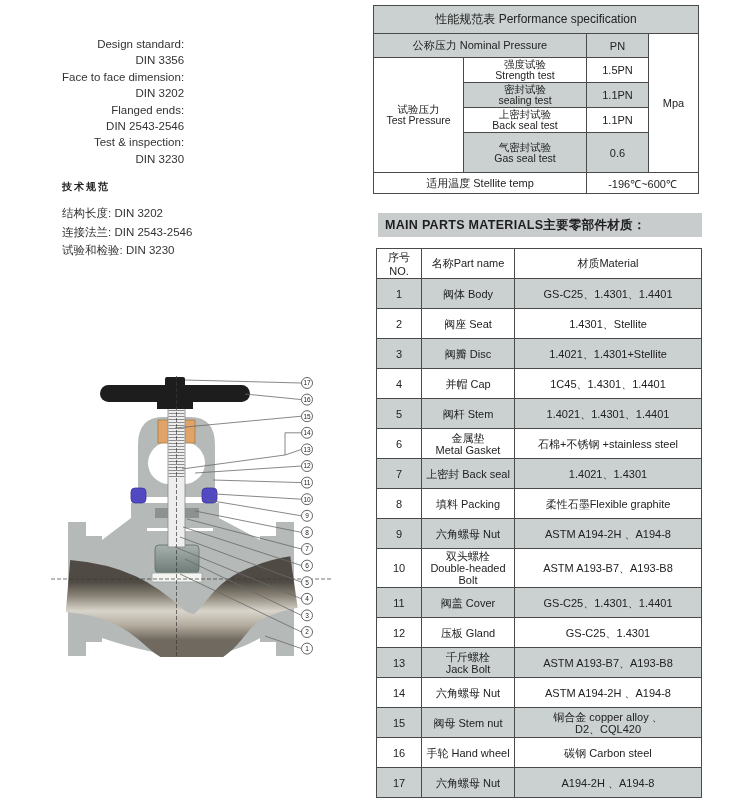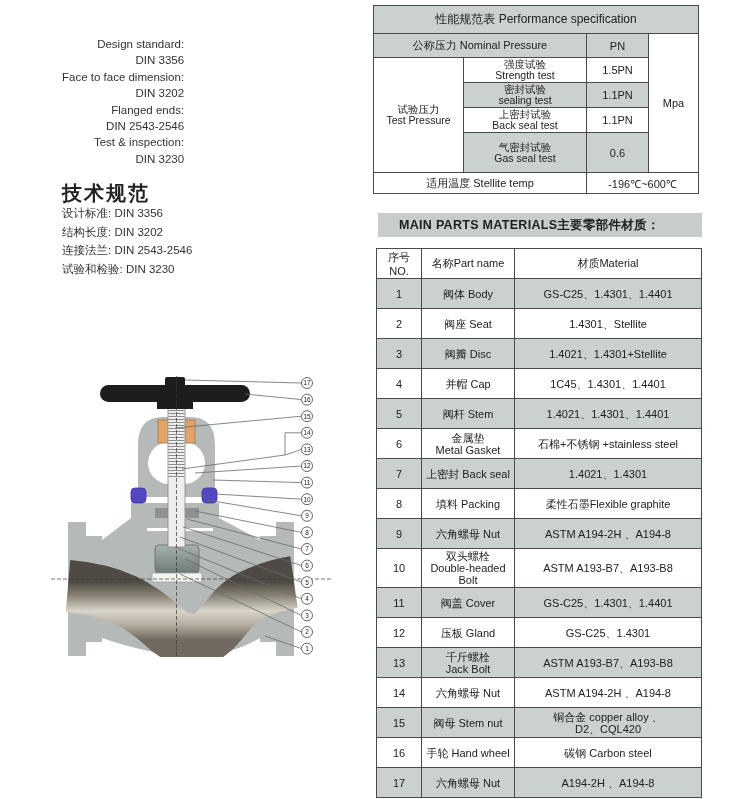--- a/index.html
+++ b/index.html
@@ -4,38 +4,38 @@
 <style>
   * { margin:0; padding:0; box-sizing:border-box; }
   html,body { background:#fff; }
   body { font-family:"Liberation Sans", sans-serif; color:#2b2b2b; }
   .page { position:relative; width:746px; height:799px; background:#ffffff; overflow:hidden; }
 
   
   .tech-title { position:absolute; left:62px; top:8px; font-size:15px; font-weight:500;
                 letter-spacing:1px; color:#2a2a2a; }
   .spec-list { position:absolute; left:62px; top:36px; font-size:11.5px; line-height:16.4px; color:#333;text-align:right; }
-  .cn-title  { position:absolute; left:62px; top:180px; font-size:20px; font-weight:bold; color:#222;
+  .cn-title  { position:absolute; left:62px; top:180px; font-size:10px; font-weight:bold; color:#222;
                letter-spacing:2px; }
   .cn-list   { position:absolute; left:62px; top:204px; font-size:11.5px; line-height:18.6px; color:#333; }
 
   
   table { border-collapse:collapse; table-layout:fixed; }
   td { border:1px solid #4a4a4a; text-align:center; vertical-align:middle;
        font-size:11px; color:#222; padding:1px 2px; overflow:hidden; }
   .g { background:#cbd0d0; }
   .w { background:#ffffff; }
 
   .perf { position:absolute; left:373px; top:5px; width:325px; }
   .perf .hdr { font-size:12px; }
   .perf .sub div { line-height:11px; font-size:10.5px; }
 
   .banner { position:absolute; left:378px; top:213px; width:324px; height:24px;
             background:#c8cccc; font-size:12.5px; font-weight:bold; color:#1e1e1e;
-            display:flex; align-items:center; padding-left:21px; letter-spacing:0.3px; }
+            display:flex; align-items:center; padding-left:7px; letter-spacing:0.3px; }
 
   .parts { position:absolute; left:376px; top:248px; width:325px;padding-left:14px; }
   .parts td { height:30px; }
   .parts .nm, .parts .mt { white-space:pre-line; line-height:12px;margin-top:20px; }
 
   
   .figure { position:absolute; left:33px; top:370px; width:312px; height:287px; }
 </style>
 </head>
 <body>
@@ -50,21 +50,20 @@
     <div>DIN 3202</div>
     <div>Flanged ends:</div>
     <div>DIN 2543-2546</div>
     <div>Test &amp; inspection:</div>
     <div>DIN 3230</div>
   </div>
 
   <div class="cn-title">技术规范</div>
 
   <div class="cn-list">
-    <div>设计标准: DIN 3356</div>
     <div>结构长度: DIN 3202</div>
     <div>连接法兰: DIN 2543-2546</div>
     <div>试验和检验: DIN 3230</div>
   </div>
 
   <table class="perf">
     <colgroup>
         <col style="width:90px">
         <col style="width:123px">
         <col style="width:62px">

